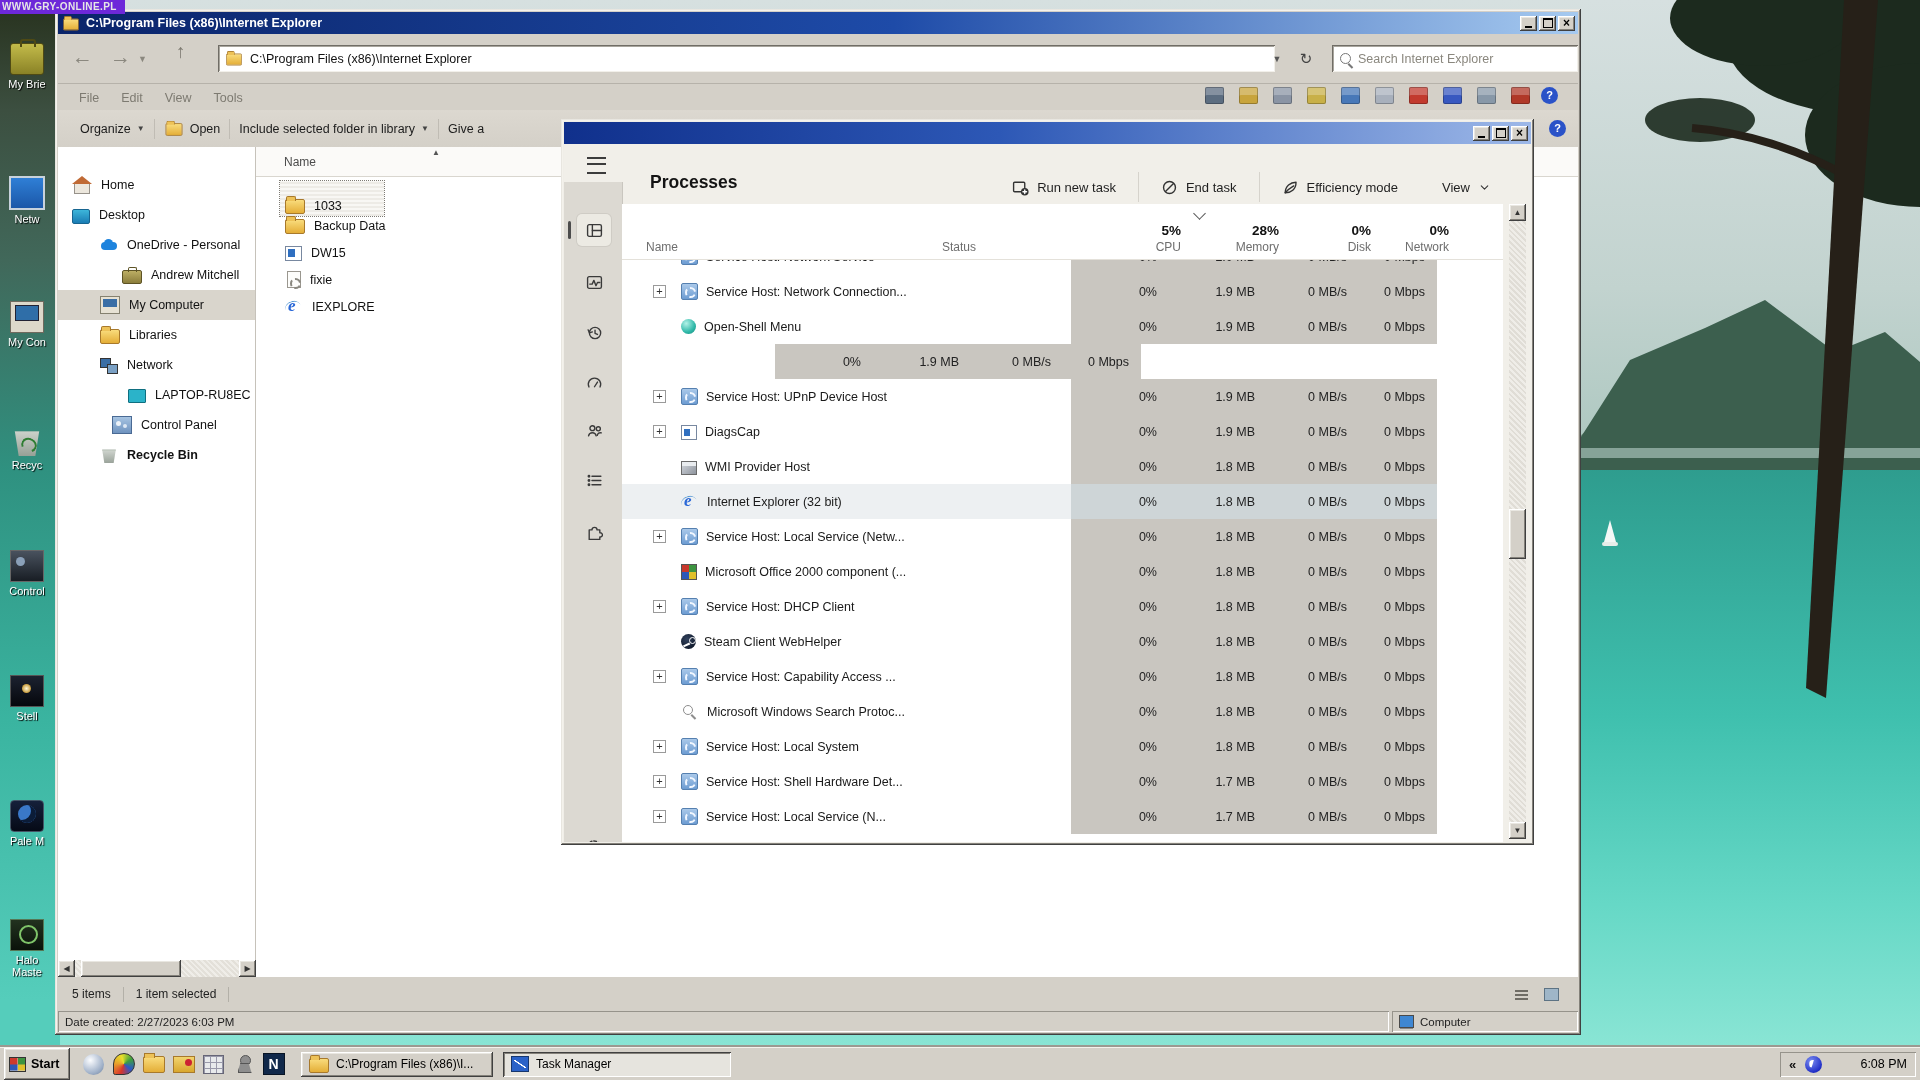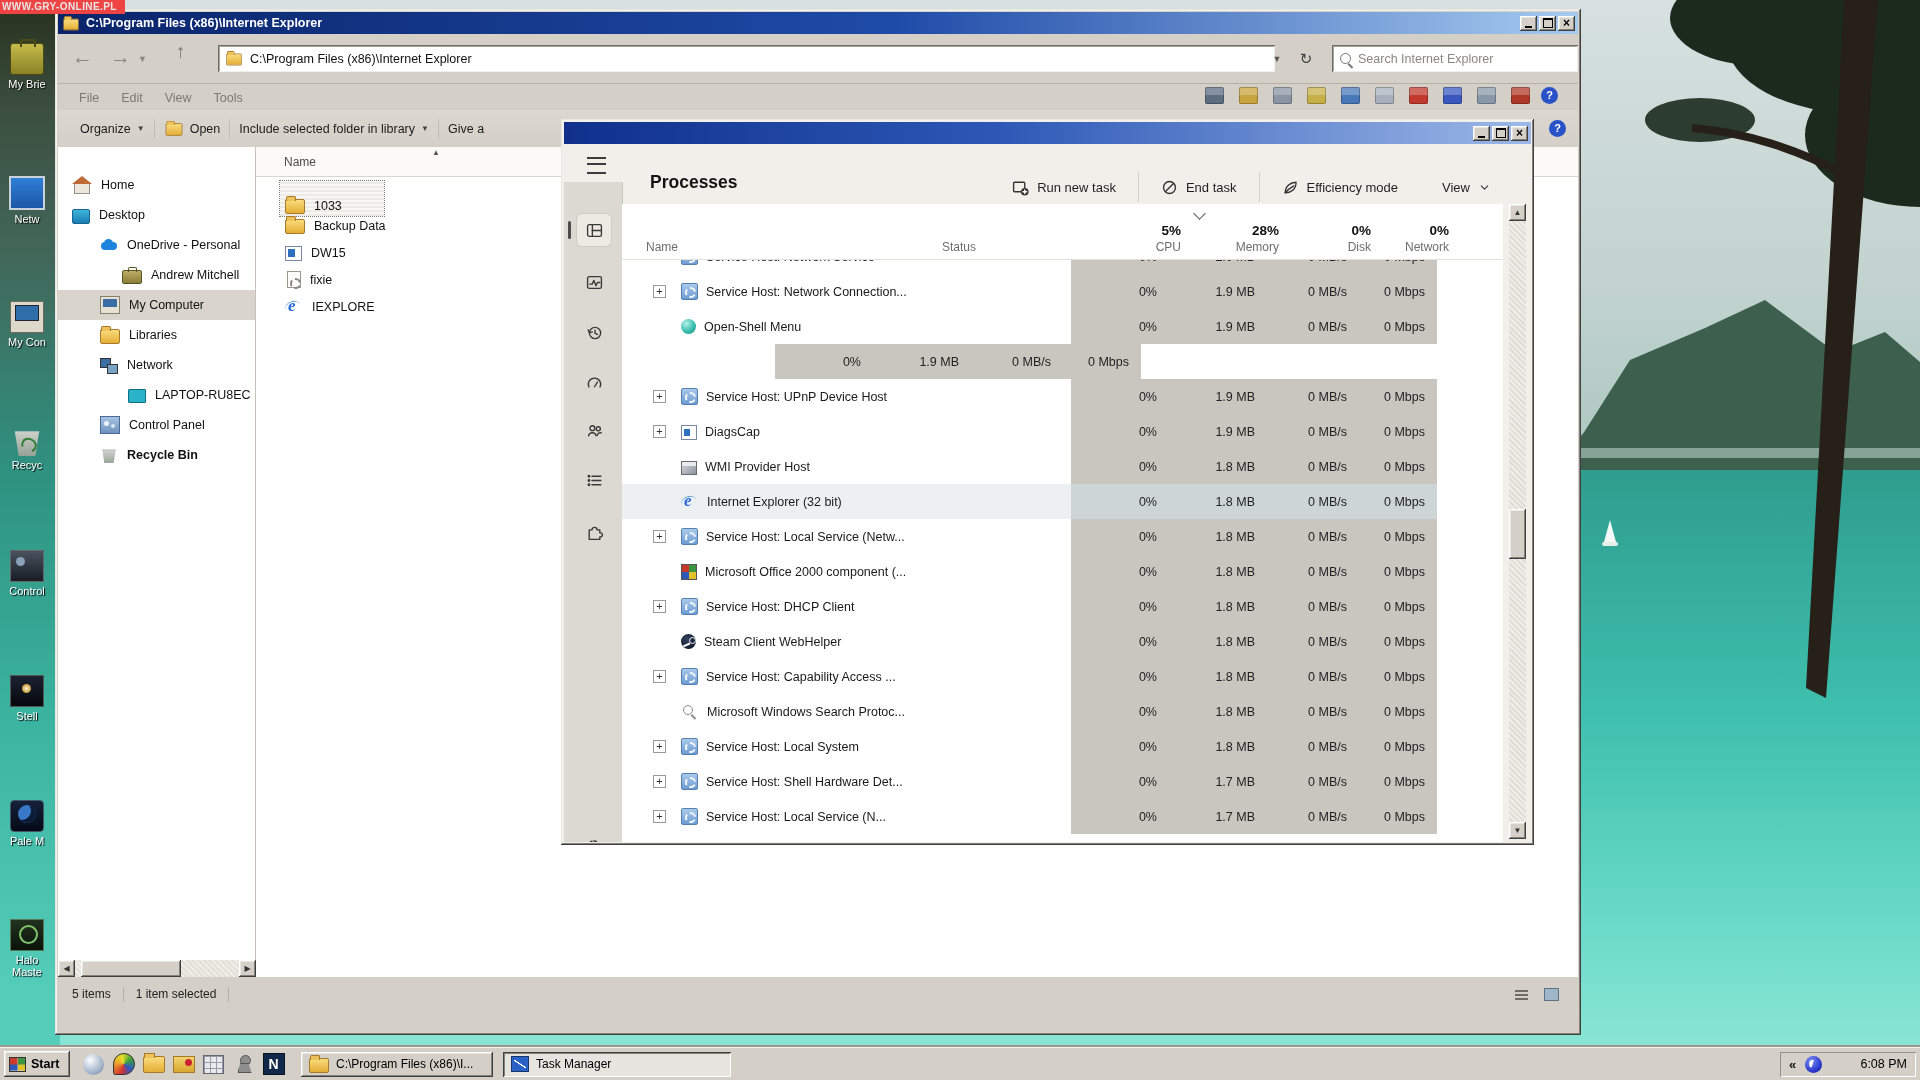--- a/index.html
+++ b/index.html
@@ -6,21 +6,21 @@
   .stage{position:relative;width:1920px;height:1080px;overflow:hidden;
     font-family:"Liberation Sans",sans-serif;-webkit-font-smoothing:antialiased;}
 
   
   .scene{position:absolute;inset:0;}
   .sky{position:absolute;left:0;top:0;right:0;height:480px;background:linear-gradient(#d6e0e0,#c2d3cf 60%,#aac6be);}
   .sea{position:absolute;left:0;top:452px;right:0;bottom:0;background:linear-gradient(#2d9a8c,#3fc0ae 42%,#66d8c6 72%,#92e8d8);}
   .scene svg{position:absolute;left:0;top:0;}
   .left-strip{position:absolute;left:0;top:0;width:60px;height:1080px;
     background:linear-gradient(#27311d 0px,#3c4f40 110px,#41685a 260px,#2f9180 470px,#3ab4a0 720px,#55cdbb 1000px);}
-  .watermark{position:absolute;left:0;top:0;z-index:4;background:#ef4444;color:#e6e6e6;
+  .watermark{position:absolute;left:0;top:0;z-index:4;background:#6d28d9;color:#e6e6e6;
     font-size:10px;font-weight:bold;letter-spacing:.4px;padding:1px 8px 2px 2px;}
 
   
   .dicons{position:absolute;left:0;top:16px;width:54px;z-index:1;}
   .dicon{position:absolute;left:2px;width:50px;text-align:center;cursor:default;}
   .dglyph{width:32px;height:30px;margin:0 auto 3px;display:block;position:relative;}
   .dlabel{color:#fff;font-size:11px;line-height:12px;text-shadow:1px 1px 1px #000;}
   .dg-briefcase{background:linear-gradient(#c3bb4a,#8a8226);border:1px solid #4f4a14;border-radius:3px;}
   .dg-briefcase:before{content:"";position:absolute;left:9px;top:-5px;width:12px;height:6px;border:2px solid #4f4a14;border-bottom:none;border-radius:3px 3px 0 0;}
   .dg-network{background:linear-gradient(#2f7fd6,#1b57a8);border:2px solid #c8d2dc;}
@@ -204,21 +204,21 @@
   .pname .fi{margin-right:8px;}
   .tm-scroll{position:absolute;right:5px;top:60px;width:17px;bottom:3px;
     background:repeating-linear-gradient(45deg,#efede8 0 2px,#e0ddd6 2px 4px);}
   .vthumb{position:absolute;left:0;top:305px;width:17px;height:50px;}
   .tm-scroll .sbtn{position:absolute;left:0;}
   .tm-scroll .sbtn.up{top:0;} .tm-scroll .sbtn.dn{bottom:0;}
 
   
   .taskbar{position:absolute;left:0;bottom:0;width:1920px;height:33px;background:#d4d0c8;z-index:6;
     border-top:1px solid #f5f3ed;box-shadow:0 -2px 0 #9c9991;display:flex;align-items:center;padding:0 4px;box-sizing:border-box;}
-  .start{width:66px;height:26px;display:flex;align-items:center;gap:5px;padding:0 5px;box-sizing:border-box;
+  .start{width:66px;height:32px;display:flex;align-items:center;gap:5px;padding:0 5px;box-sizing:border-box;
     font-weight:bold;font-size:12.5px;color:#000;}
   .flag{width:15px;height:13px;border:1px solid #333;
     background-image:linear-gradient(#cc3a2e,#cc3a2e),linear-gradient(#3d9440,#3d9440),linear-gradient(#2d58b8,#2d58b8),linear-gradient(#e0c02c,#e0c02c);
     background-size:50% 50%;background-position:0 0,100% 0,0 100%,100% 100%;background-repeat:no-repeat;}
   .qls{display:flex;gap:7px;margin-left:12px;}
   .ql{width:23px;height:23px;position:relative;display:flex;align-items:center;justify-content:center;}
   .ql-sphere{background:radial-gradient(circle at 35% 30%,#fcfdff,#9fb0c8 65%,#6a7d9a);border-radius:50%;width:21px;height:21px;}
   .ql-parrot{background:conic-gradient(from 200deg,#d8342c,#e8a02c,#e8e02c,#3ca03c,#2c58c8,#d8342c);border-radius:50% 50% 50% 10%;width:20px;height:20px;border:1px solid #333;}
   .ql-folder{background:linear-gradient(#f9dc7d,#e4ae37);border:1px solid #a8792b;border-radius:2px;width:20px;height:15px;position:relative;}
   .ql-folder:before{content:"";position:absolute;left:0;top:-4px;width:9px;height:4px;background:#edc258;border:1px solid #a8792b;border-bottom:none;}
@@ -407,21 +407,21 @@
             <span class="tlabel">Libraries</span>
           </div>
           <div class="trow" style="padding-left: 42px;">
             <span class="fi fi-network"></span>
             <span class="tlabel">Network</span>
           </div>
           <div class="trow" style="padding-left: 70px;">
             <span class="fi fi-laptop"></span>
             <span class="tlabel">LAPTOP-RU8EC</span>
           </div>
-          <div class="trow" style="padding-left: 42px;">
+          <div class="trow" style="padding-left: 54px;">
             <span class="fi fi-control-panel"></span>
             <span class="tlabel">Control Panel</span>
           </div>
           <div class="trow" style="padding-left: 42px; font-weight: bold;">
             <span class="fi fi-recycle-bin"></span>
             <span class="tlabel">Recycle Bin</span>
           </div>
         </div>
       <div class="x-list">
         <div class="x-lhead">
@@ -478,20 +478,27 @@
       <span class="viewtoggles">
         <span class="vbtn">
             <span class="vlist"></span>
           </span>
         <span class="vbtn">
             <span class="vpane"></span>
           </span>
       </span>
     </div>
 
+    <div class="x-status">
+      <span class="scell grow">Date created: 2/27/2023 6:03 PM</span>
+      <span class="scell fixed">
+        <span class="monico"></span>
+        <span>Computer</span>
+      </span>
+    </div>
   </div>
 
   <div class="tm">
     <div class="tm-title">
       <span class="winbtn raised">
           <span class="mingly"></span>
         </span>
       <span class="winbtn raised">
           <span class="maxgly"></span>
         </span>

